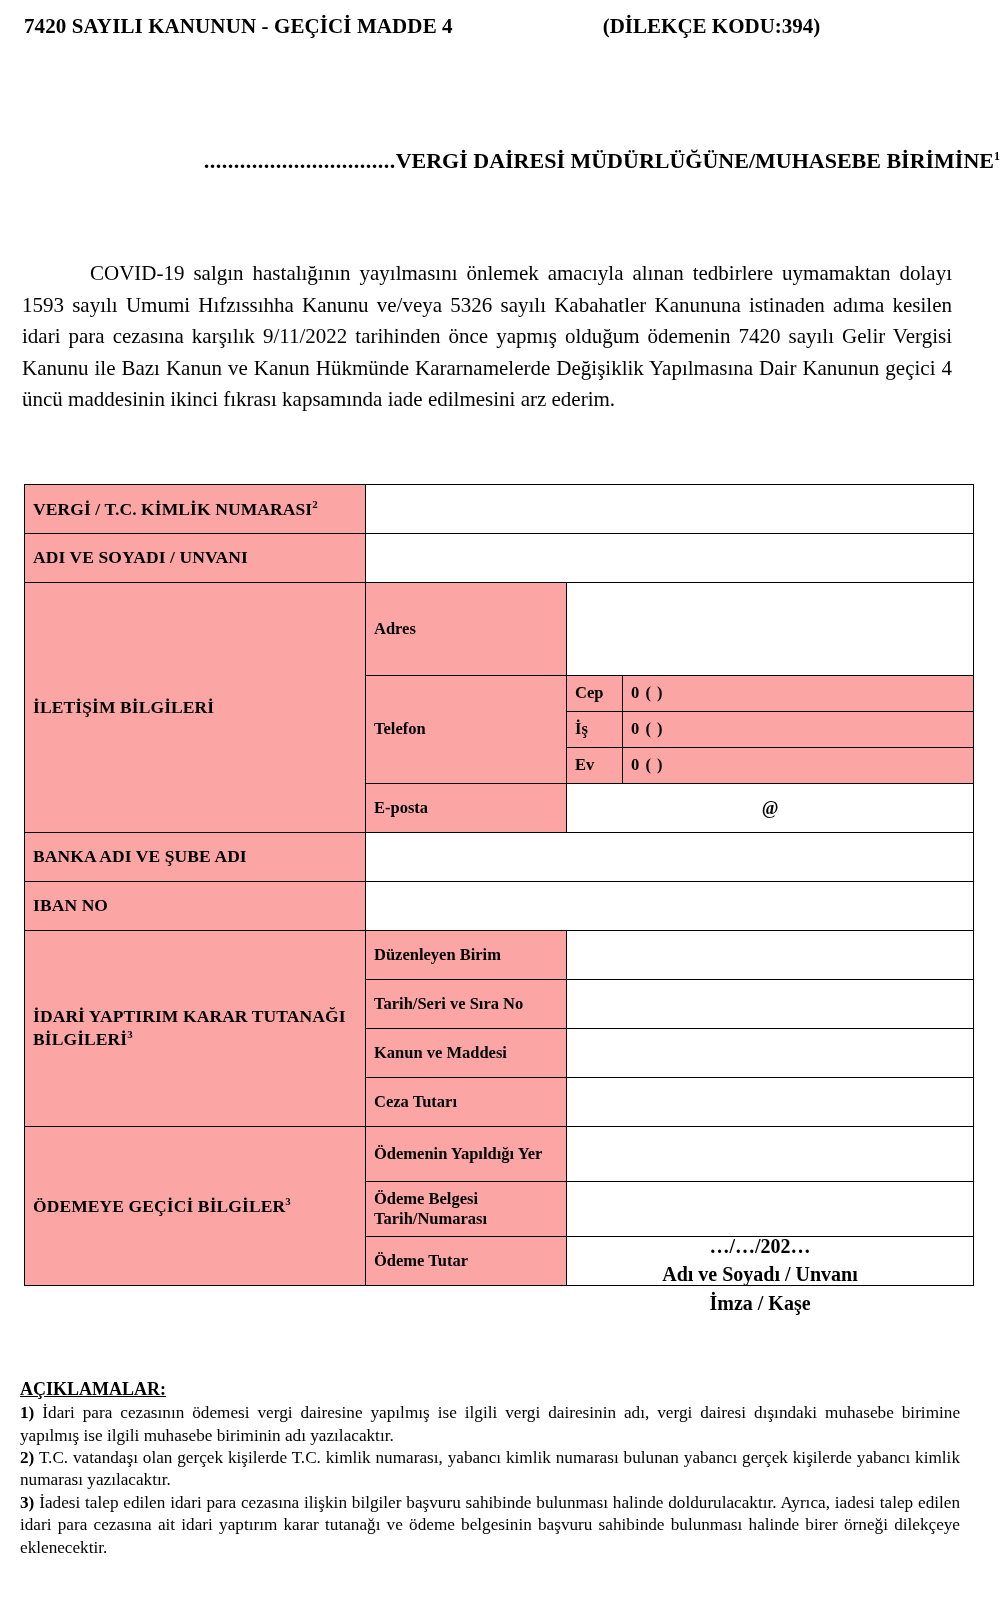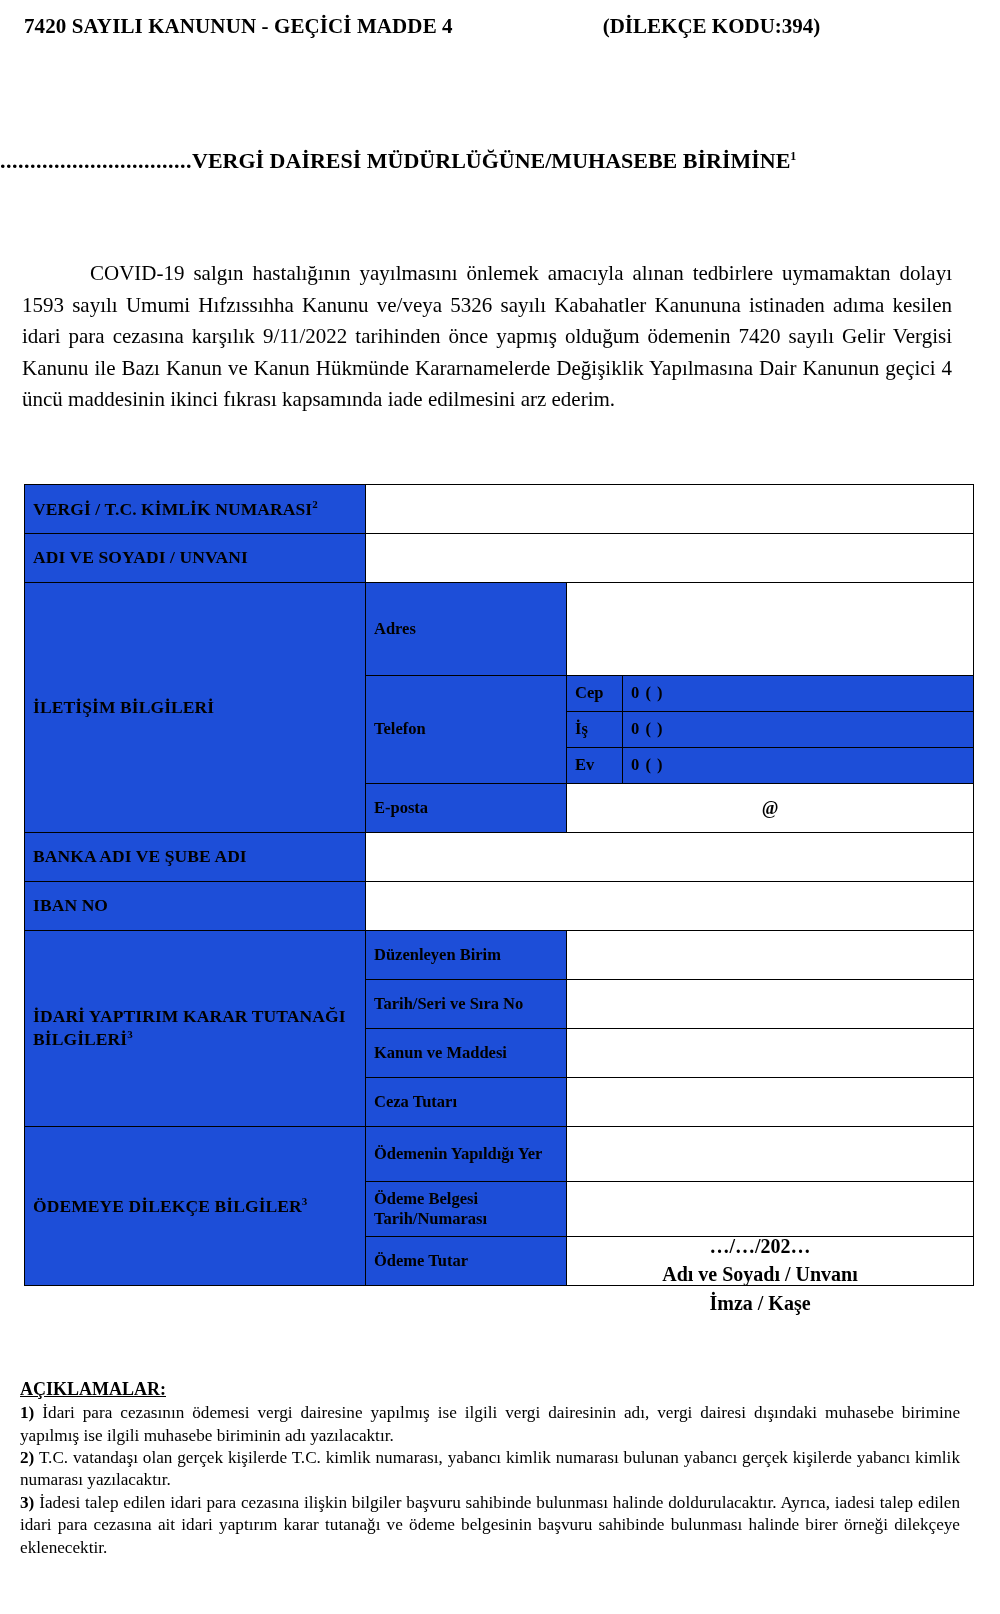--- a/index.html
+++ b/index.html
@@ -47,21 +47,21 @@
     white-space: nowrap;
     margin-left: 150px;
   }
 
   
   .addressee {
     position: absolute;
     top: 148px;
     left: 0;
     width: 1000px;
-    text-align: left;
+    text-align: right;
     font-weight: bold;
     font-size: 22px;
     white-space: nowrap;
   }
   .addressee .dots {
     letter-spacing: 0.5px;
   }
   .addressee sup {
     font-size: 12px;
     vertical-align: super;
@@ -89,21 +89,21 @@
     width: 949px;
     border-collapse: collapse;
     table-layout: fixed;
     font-size: 16px;
   }
   .form-table td {
     border: 1.6px solid #000;
     padding: 4px 8px;
     vertical-align: middle;
     font-weight: bold;
-    background: #1d4ed8;
+    background: #fca5a5;
   }
   .form-table .lbl-main {
     font-size: 17.5px;
     letter-spacing: 0.1px;
     line-height: 1.25;
   }
   .form-table .lbl-sub {
     font-size: 16.5px;
     line-height: 1.22;
     font-weight: bold;
@@ -258,21 +258,21 @@
       <tr>
         <td class="lbl-sub row-h-mid">Kanun ve Maddesi</td>
         <td class="fill-cell" colspan="2"></td>
       </tr>
       <tr>
         <td class="lbl-sub row-h-mid">Ceza Tutarı</td>
         <td class="fill-cell" colspan="2"></td>
       </tr>
 
       <tr>
-        <td class="lbl-main" rowspan="3"><span>ÖDEMEYE DİLEKÇE BİLGİLER</span><sup>3</sup></td>
+        <td class="lbl-main" rowspan="3"><span>ÖDEMEYE GEÇİCİ BİLGİLER</span><sup>3</sup></td>
         <td class="lbl-sub row-h-tall">Ödemenin Yapıldığı Yer</td>
         <td class="fill-cell" colspan="2"></td>
       </tr>
       <tr>
         <td class="lbl-sub row-h-tall">Ödeme Belgesi Tarih/Numarası</td>
         <td class="fill-cell" colspan="2"></td>
       </tr>
       <tr>
         <td class="lbl-sub row-h-mid">Ödeme Tutar</td>
         <td class="fill-cell" colspan="2"></td>

